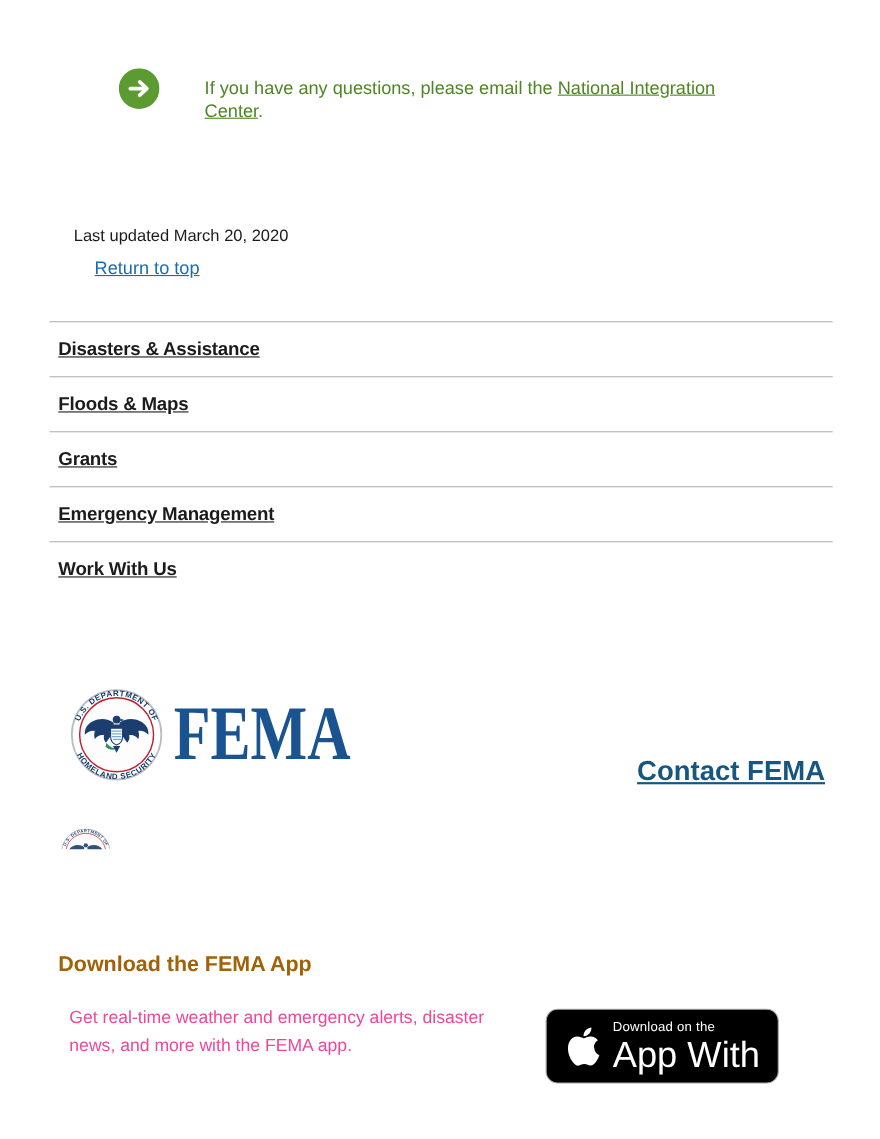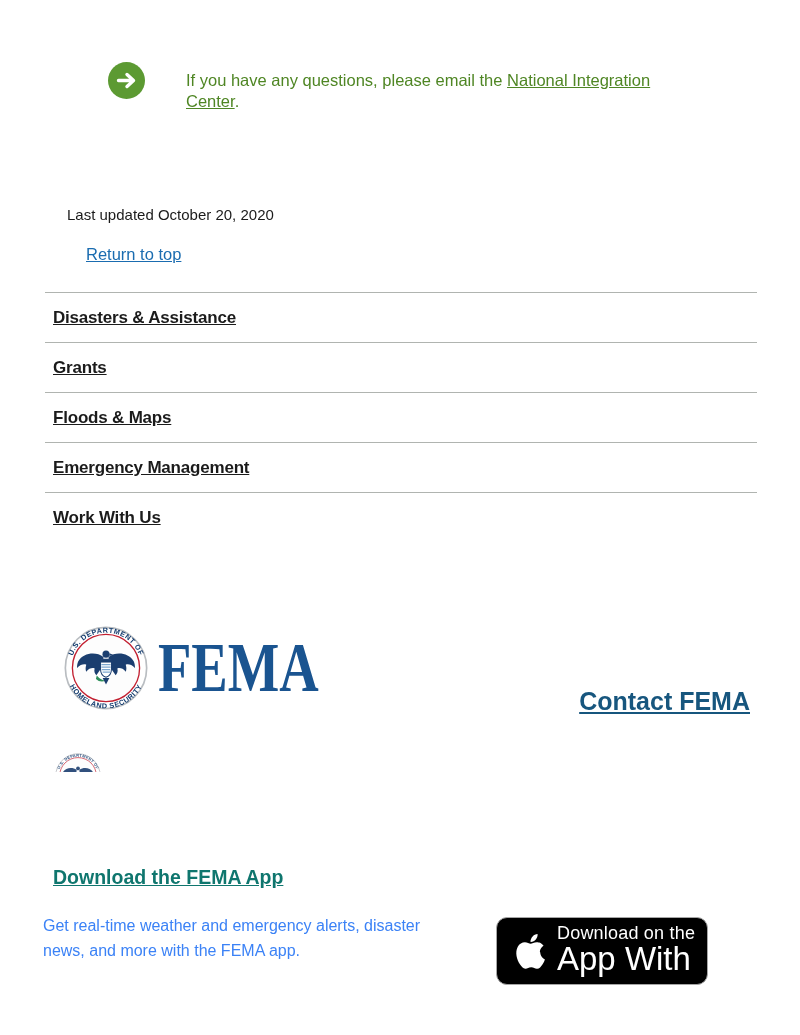--- a/index.html
+++ b/index.html
@@ -11,21 +11,21 @@
   
   .callout-icon { position:absolute; left:108px; top:62px; width:37px; height:37px; }
   .callout-text {
     position:absolute; left:186px; top:70px; width:500px;
     font-size:16.5px; line-height:21px; color:#4f8624;
   }
   .callout-text a { color:#4f8624; text-decoration:underline; cursor:pointer; }
   
   .last-updated { position:absolute; left:67px; top:206px; font-size:15px; color:#1b1b1b; }
   .return-top {
-    position:absolute; left:86px; top:245px; font-size:16.5px;
+    position:absolute; left:86px; top:235px; font-size:16.5px;
     color:#1a6cb0; text-decoration:underline; cursor:pointer;
   }
   
   .footer-nav { position:absolute; left:45px; top:292px; width:712px; }
   .footer-nav .nav-item {
     height:50px; line-height:50px; border-top:1px solid #b0b4b0;
     padding-left:8px; font-size:17px; font-weight:bold; color:#1b1b1b;
     letter-spacing:-0.2px; cursor:pointer;text-decoration:underline;
   }
   
@@ -36,53 +36,53 @@
     font-size:70px; line-height:84px; margin-left:10px;
     transform:scaleX(0.78); transform-origin:left center; white-space:nowrap;
   }
   .contact-link {
     position:absolute; right:50px; top:687px; font-size:25px; font-weight:bold;
     color:#17567e; text-decoration:underline; cursor:pointer;
   }
   .mini-seal-box { position:absolute; left:55px; top:753px; width:46px; height:19px; overflow:hidden; }
   .mini-seal-box svg { width:46px; height:46px; display:block; opacity:.9; }
   
-  .app-heading { position:absolute; left:53px; top:866px; font-size:19.5px; font-weight:bold; color:#0f766e;text-decoration:underline; }
-  .app-desc { position:absolute; left:43px; top:913px; width:390px; font-size:16px; line-height:25px; color:#3b82f6; }
+  .app-heading { position:absolute; left:53px; top:866px; font-size:19.5px; font-weight:bold; color:#a16207; }
+  .app-desc { position:absolute; left:63px; top:913px; width:390px; font-size:16px; line-height:25px; color:#ec4899; }
   .appstore-badge {
     position:absolute; left:496px; top:917px; width:212px; height:68px;
     background:#000; border:1px solid #a6a6a6; border-radius:11px;
     display:flex; align-items:center; padding-left:15px; cursor:pointer;
   }
   .apple-glyph { width:34px; height:42px; flex:0 0 auto; }
   .badge-text { margin-left:11px; color:#fff; display:flex; flex-direction:column; }
-  .badge-line1 { font-size:18px; line-height:16px; letter-spacing:.2px; }
+  .badge-line1 { font-size:12px; line-height:16px; letter-spacing:.2px; }
   .badge-line2 { font-size:33px; line-height:36px; letter-spacing:0; }
   svg text { font-family:"Liberation Sans", sans-serif; }
 </style>
 </head>
 <body>
 
 <div class="page">
 
   <span class="callout-icon">
     <svg viewBox="0 0 37 37" width="37" height="37">
       <circle cx="18.5" cy="18.5" r="18.5" fill="#5c9a32"></circle>
       <path d="M10.5 18.5 H25 M19 12.5 L25.5 18.5 L19 24.5" fill="none" stroke="#ffffff" stroke-width="3.4" stroke-linecap="round" stroke-linejoin="round"></path>
     </svg>
   </span>
   <div class="callout-text"><span>If you have any questions, please email the </span><a>National Integration Center</a><span>.</span></div>
 
-  <div class="last-updated">Last updated October 20, 2020</div>
+  <div class="last-updated">Last updated March 20, 2020</div>
   <a class="return-top">Return to top</a>
 
   <div class="footer-nav">
     <div class="nav-item">Disasters &amp; Assistance</div>
+    <div class="nav-item">Floods &amp; Maps</div>
     <div class="nav-item">Grants</div>
-    <div class="nav-item">Floods &amp; Maps</div>
     <div class="nav-item">Emergency Management</div>
     <div class="nav-item">Work With Us</div>
   </div>
 
   <a class="brand-link">
     <svg class="dhs-seal" viewBox="0 0 100 100">
       <circle cx="50" cy="50" r="48.4" fill="#ffffff" stroke="#b9bdc1" stroke-width="2"></circle>
       <circle cx="50" cy="50" r="40" fill="#fdfdfd" stroke="#c21f30" stroke-width="1.6"></circle>
       <path id="sealTopArc" d="M7.7,46.3 A42.5,42.5 0 0 1 92.3,46.3" fill="none"></path>
       <path id="sealBotArc" d="M6.5,70.3 A48,48 0 0 0 93.5,70.3" fill="none"></path>

